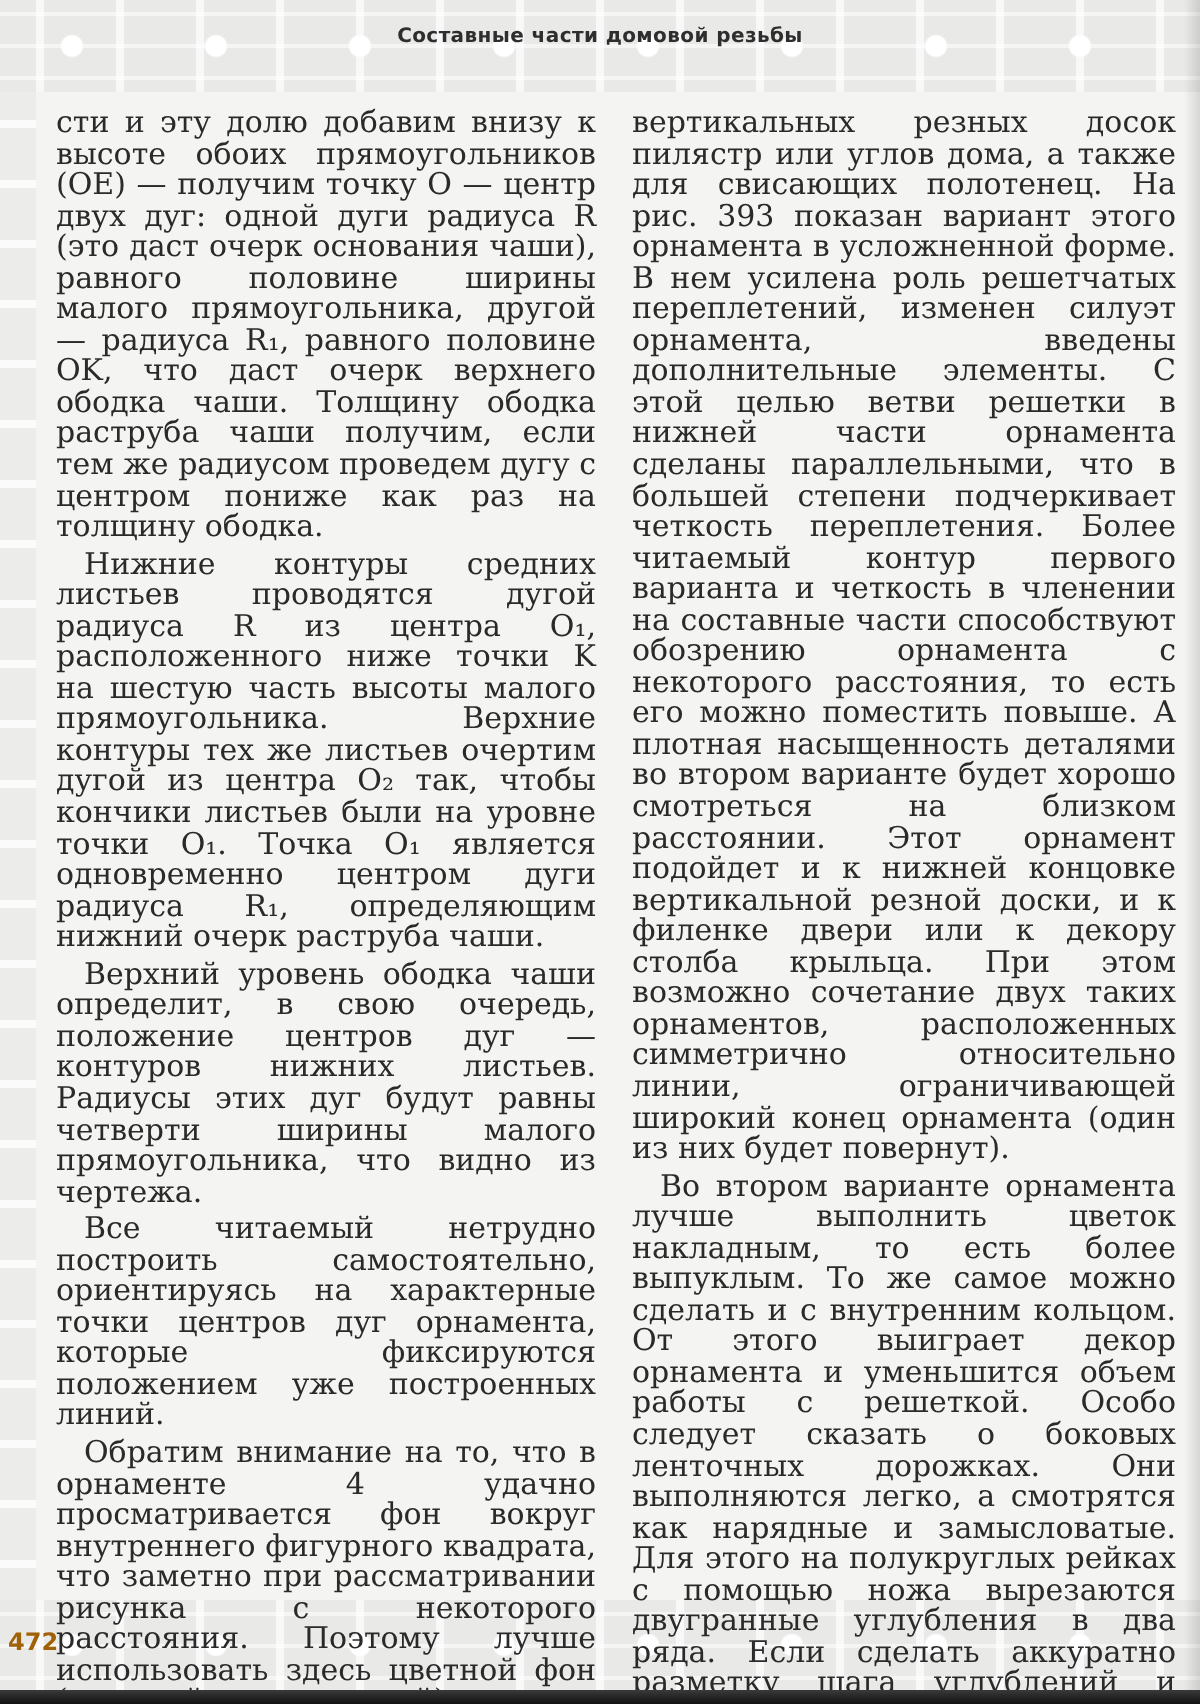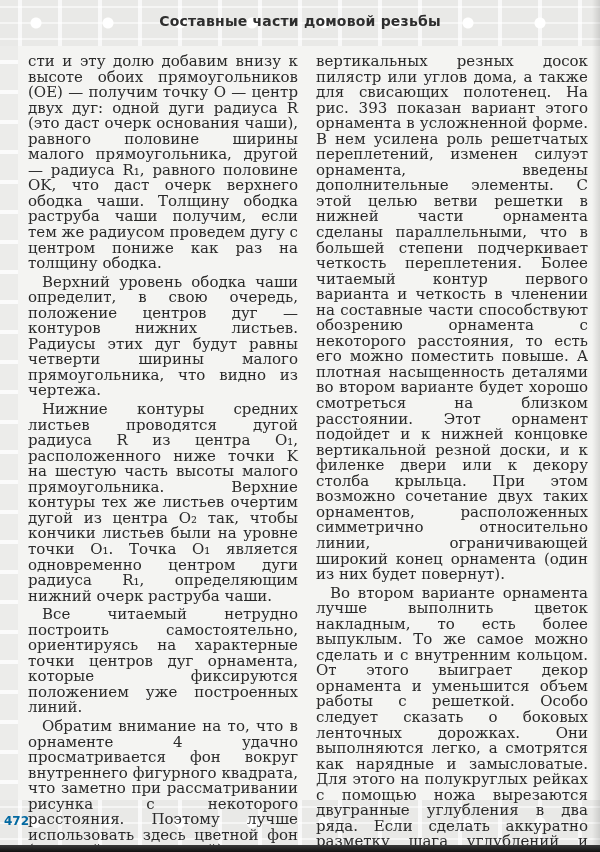--- a/index.html
+++ b/index.html
@@ -33,53 +33,53 @@
   .right-shadow {
     position: absolute; right: 0; top: 0; width: 8px; height: 845px;
     background: linear-gradient(90deg, rgba(0,0,0,0), rgba(0,0,0,.12));
   }
   .bottom-edge {
     position: absolute; left: 0; top: 845px; width: 600px; height: 7px;
     background: linear-gradient(180deg, #3a3a3a, #111);
   }
   .running-head {
     position: absolute; top: 13px; left: 0; width: 600px; text-align: center;
-    font-family: "DejaVu Sans", sans-serif; font-size: 14px; font-weight: bold;
+    font-family: "DejaVu Sans", sans-serif; font-size: 10px; font-weight: bold;
     color: #2e2e2e; letter-spacing: .2px;
   }
   .col {
     position: absolute; top: 54px; width: 270px;
     font-size: 15px; line-height: 15.55px;
     text-align: justify; hyphens: manual;
   }
   .col.left { left: 28px; }
   .col.right { left: 316px; width: 272px; }
   .col p { margin: 0; text-indent: 0; }
   .col p + p { margin-top: 3px; }
   .col p.indent { text-indent: 14px; }
   .page-number {
     position: absolute; left: 4px; top: 814px;
-    font-family: "DejaVu Sans", sans-serif; font-weight: bold; font-size: 12px; color: #0369a1;
+    font-family: "DejaVu Sans", sans-serif; font-weight: bold; font-size: 12px; color: #a16207;
   }
 </style>
 </head>
 <body>
 
 <div class="page">
   <div class="band top"></div>
   <div class="sidebar-strip"></div>
   <div class="band bottom"></div>
   <div class="right-shadow"></div>
 
   <div class="running-head">Составные части домовой резьбы</div>
 
   <div class="col left">
     <p>сти и эту долю добавим внизу к высоте обоих прямоугольников (OE) — получим точку O — центр двух дуг: одной дуги радиуса R (это даст очерк основания чаши), равного половине ширины малого прямоугольника, другой — радиуса R₁, равного половине OK, что даст очерк верхнего ободка чаши. Толщину ободка раструба чаши получим, если тем же радиусом проведем дугу с центром пониже как раз на толщину ободка.</p>
+    <p class="indent">Нижние контуры средних листьев проводятся дугой радиуса R из центра O₁, расположенного ниже точки K на шестую часть высоты малого прямоугольника. Верхние контуры тех же листьев очертим дугой из центра O₂ так, чтобы кончики листьев были на уровне точки O₁. Точка O₁ является одновременно центром дуги радиуса R₁, определяющим нижний очерк раструба чаши.</p>
     <p class="indent">Верхний уровень ободка чаши определит, в свою очередь, положение центров дуг — контуров нижних листьев. Радиусы этих дуг будут равны четверти ширины малого прямоугольника, что видно из чертежа.</p>
-    <p class="indent">Нижние контуры средних листьев проводятся дугой радиуса R из центра O₁, расположенного ниже точки K на шестую часть высоты малого прямоугольника. Верхние контуры тех же листьев очертим дугой из центра O₂ так, чтобы кончики листьев были на уровне точки O₁. Точка O₁ является одновременно центром дуги радиуса R₁, определяющим нижний очерк раструба чаши.</p>
     <p class="indent">Все читаемый нетрудно построить самостоятельно, ориентируясь на характерные точки центров дуг орнамента, которые фиксируются положением уже построенных линий.</p>
     <p class="indent">Обратим внимание на то, что в орнаменте 4 удачно просматривается фон вокруг внутреннего фигурного квадрата, что заметно при рассматривании рисунка с некоторого расстояния. Поэтому лучше использовать здесь цветной фон (красный, золотой) для дополнительного декора, например, двери, калитки, ворот дома.</p>
   </div>
 
   <div class="col right">
     <p>вертикальных резных досок пилястр или углов дома, а также для свисающих полотенец. На рис. 393 показан вариант этого орнамента в усложненной форме. В нем усилена роль решетчатых переплетений, изменен силуэт орнамента, введены дополнительные элементы. С этой целью ветви решетки в нижней части орнамента сделаны параллельными, что в большей степени подчеркивает четкость переплетения. Более читаемый контур первого варианта и четкость в членении на составные части способствуют обозрению орнамента с некоторого расстояния, то есть его можно поместить повыше. А плотная насыщенность деталями во втором варианте будет хорошо смотреться на близком расстоянии. Этот орнамент подойдет и к нижней концовке вертикальной резной доски, и к филенке двери или к декору столба крыльца. При этом возможно сочетание двух таких орнаментов, расположенных симметрично относительно линии, ограничивающей широкий конец орнамента (один из них будет повернут).</p>
     <p class="indent">Во втором варианте орнамента лучше выполнить цветок накладным, то есть более выпуклым. То же самое можно сделать и с внутренним кольцом. От этого выиграет декор орнамента и уменьшится объем работы с решеткой. Особо следует сказать о боковых ленточных дорожках. Они выполняются легко, а смотрятся как нарядные и замысловатые. Для этого на полукруглых рейках с помощью ножа вырезаются двугранные углубления в два ряда. Если сделать аккуратно разметку шага углублений и границы вырезов, то выполнить дорожку будет проще, чем сделать ее рисунок. Характер резьбы можно попрактиковать хотя бы на круглом карандаше.</p>
   </div>
 
   <div class="page-number">472</div>

